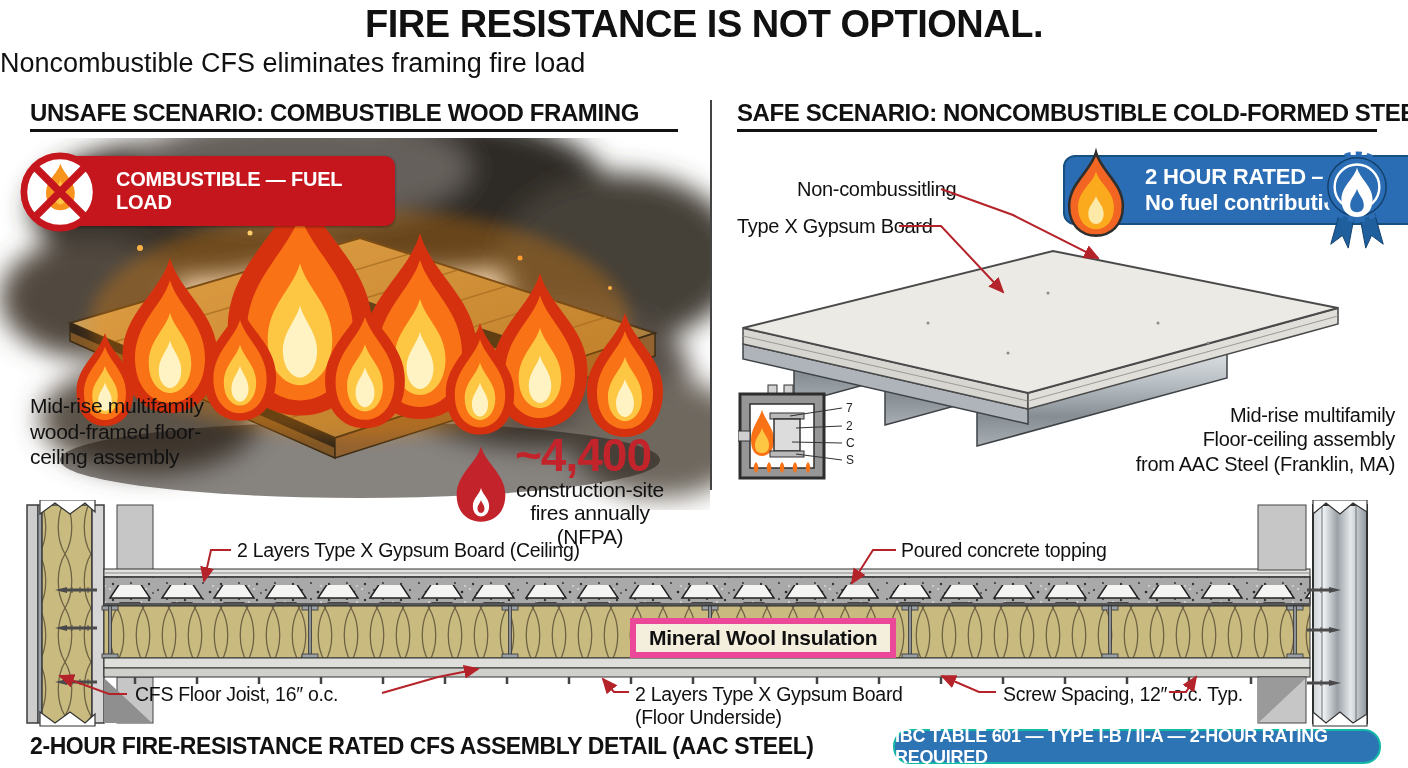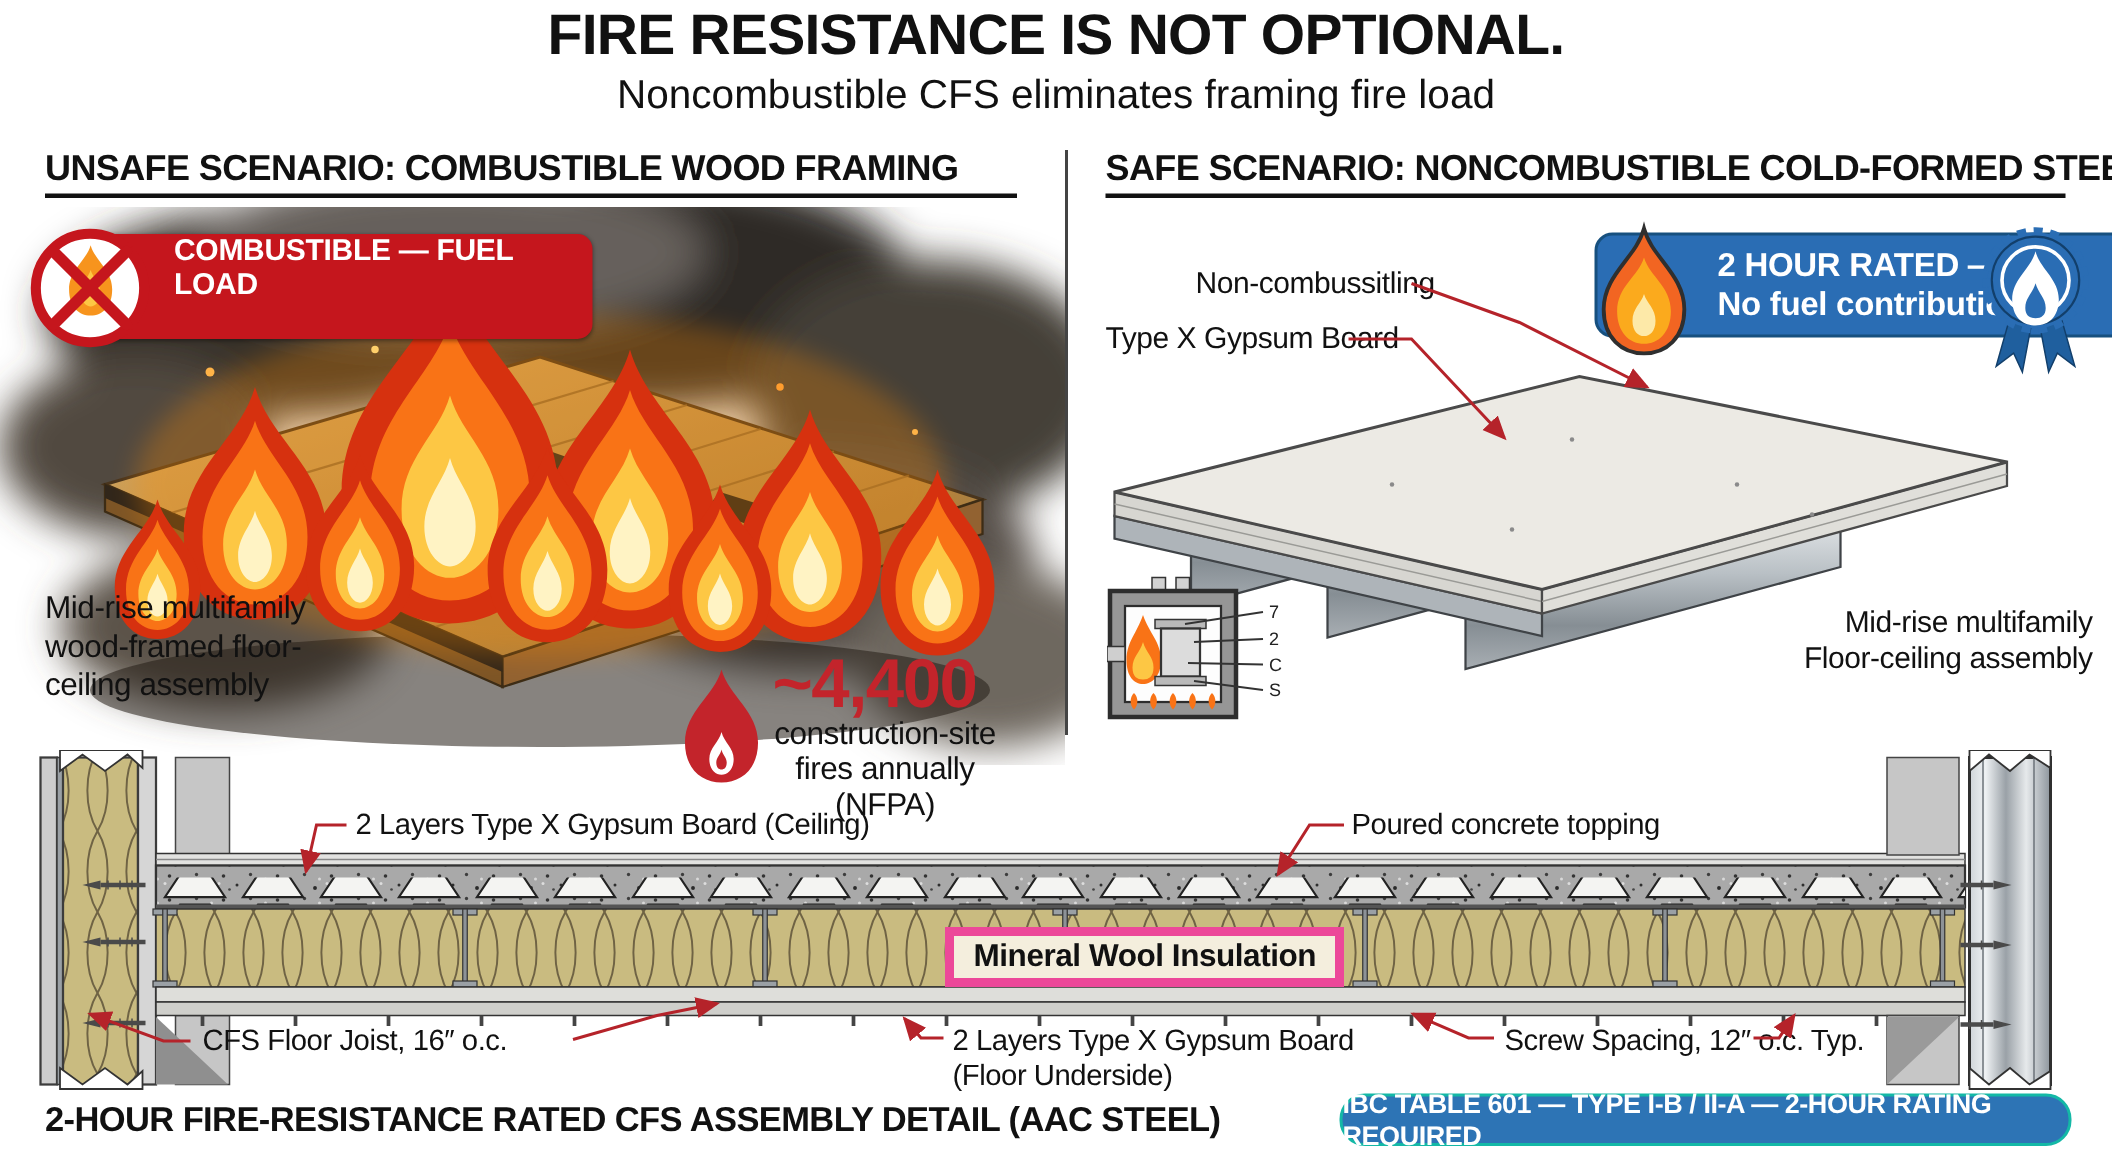--- a/index.html
+++ b/index.html
@@ -12,21 +12,21 @@
   .rule{height:2.5px;background:#111;}
   .badge-text{color:#fff;font-weight:800;line-height:1.16;letter-spacing:-0.2px;}
   .z1{z-index:1}.z2{z-index:2}.z4{z-index:4}.z10{z-index:10}.z20{z-index:20;pointer-events:none}
 </style>
 </head>
 <body>
 
 <div id="canvas">
 
   <div class="abs ttl z10" style="left:0;top:3px;width:1408px;text-align:center;font-size:38px;">FIRE RESISTANCE IS NOT OPTIONAL.</div>
-  <div class="abs z10" style="left:0;top:48px;width:1408px;text-align:center;font-size:27px;">Noncombustible CFS eliminates framing fire load</div>
+  <div class="abs z10" style="left:0;top:48px;width:1408px;font-size:27px;">Noncombustible CFS eliminates framing fire load</div>
 
   <div class="abs panel-head z10" style="left:30px;top:99px;">UNSAFE SCENARIO: COMBUSTIBLE WOOD FRAMING</div>
   <div class="abs rule z10" style="left:30px;top:129px;width:648px;"></div>
   <div class="abs panel-head z10" style="left:737px;top:99px;">SAFE SCENARIO: NONCOMBUSTIBLE COLD-FORMED STEEL (CFS)</div>
   <div class="abs rule z10" style="left:737px;top:129px;width:640px;"></div>
   <div class="abs z4" style="left:710px;top:100px;width:2px;height:390px;background:#444;"></div>
 
   <svg class="abs z1" style="left:0;top:138px;" width="710" height="372" viewBox="0 0 710 372">
     <defs>
       <linearGradient id="woodG" x1="0" y1="0" x2="1" y2="1">
@@ -84,21 +84,21 @@
     <use href="#flameSym" transform="translate(67.5,195) scale(0.75)"></use>
     <use href="#flameSym" transform="translate(312.5,160) scale(1.05)"></use>
     <circle cx="140" cy="110" r="3" fill="#ffb347"></circle>
       <circle cx="520" cy="120" r="2.5" fill="#ff9d2e"></circle>
     <circle cx="610" cy="150" r="2" fill="#ffb347"></circle>
       <circle cx="250" cy="95" r="2.5" fill="#ffcf6b"></circle>
   </svg>
 
   <div class="abs z10" style="left:18px;top:150px;width:362px;height:84px;">
     <div class="abs badge-text" style="left:40px;top:6px;width:265px;height:70px;background:#c5161d;border-radius:10px;
-                padding:0 14px 0 58px;display:flex;flex-direction:row;justify-content:center;font-size:20px;
+                padding:0 14px 0 58px;display:flex;flex-direction:column;justify-content:center;font-size:20px;
                 box-shadow:0 1px 3px rgba(0,0,0,.4);">
       <span>COMBUSTIBLE — FUEL LOAD</span>
     </div>
     <svg class="abs" style="left:0;top:0;" width="84" height="84" viewBox="0 0 100 100">
       <circle cx="50" cy="50" r="43" fill="#fff" stroke="#c5161d" stroke-width="8"></circle>
       <g transform="translate(28,16) scale(0.45)">
         <path d="M50,0 C58,28 88,44 88,78 C88,108 71,124 50,124 C29,124 12,108 12,78 C12,44 42,28 50,0 Z" fill="#f7941d"></path>
         <path d="M50,44 C54,58 67,66 67,84 C67,100 58,108 50,108 C42,108 33,100 33,84 C33,66 46,58 50,44 Z" fill="#fdc744"></path>
       </g>
       <line x1="21" y1="21" x2="79" y2="79" stroke="#c5161d" stroke-width="9" stroke-linecap="round"></line>
@@ -211,20 +211,21 @@
       <text x="108" y="46">2</text>
       <text x="108" y="63">C</text>
       <text x="108" y="80">S</text>
     </g>
   </svg>
 
 
   <div class="abs lbl z10" style="left:1095px;top:403px;width:300px;text-align:right;line-height:1.22;font-size:20px;">
     <div>Mid-rise multifamily</div>
     <div>Floor-ceiling assembly</div>
+    <div>from AAC Steel (Franklin, MA)</div>
   </div>
 
   <svg class="abs z1" style="left:0;top:500px;" width="1408" height="268" viewBox="0 0 1408 268">
     <defs>
       <pattern id="wool" width="26" height="54" patternUnits="userSpaceOnUse">
         <rect width="26" height="54" fill="#c9bb80"></rect>
         <path d="M13,0 C4,15 4,39 13,54 M13,0 C22,15 22,39 13,54" stroke="#6f6344" stroke-width="1.3" fill="none"></path>
       </pattern>
       <pattern id="speck" width="36" height="16" patternUnits="userSpaceOnUse">
         <rect width="36" height="16" fill="#a9a9a9"></rect>

